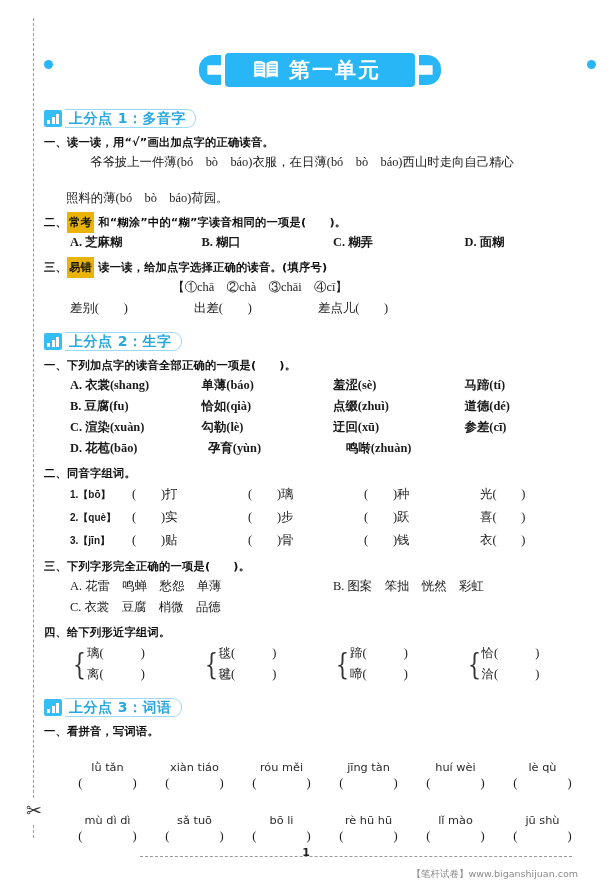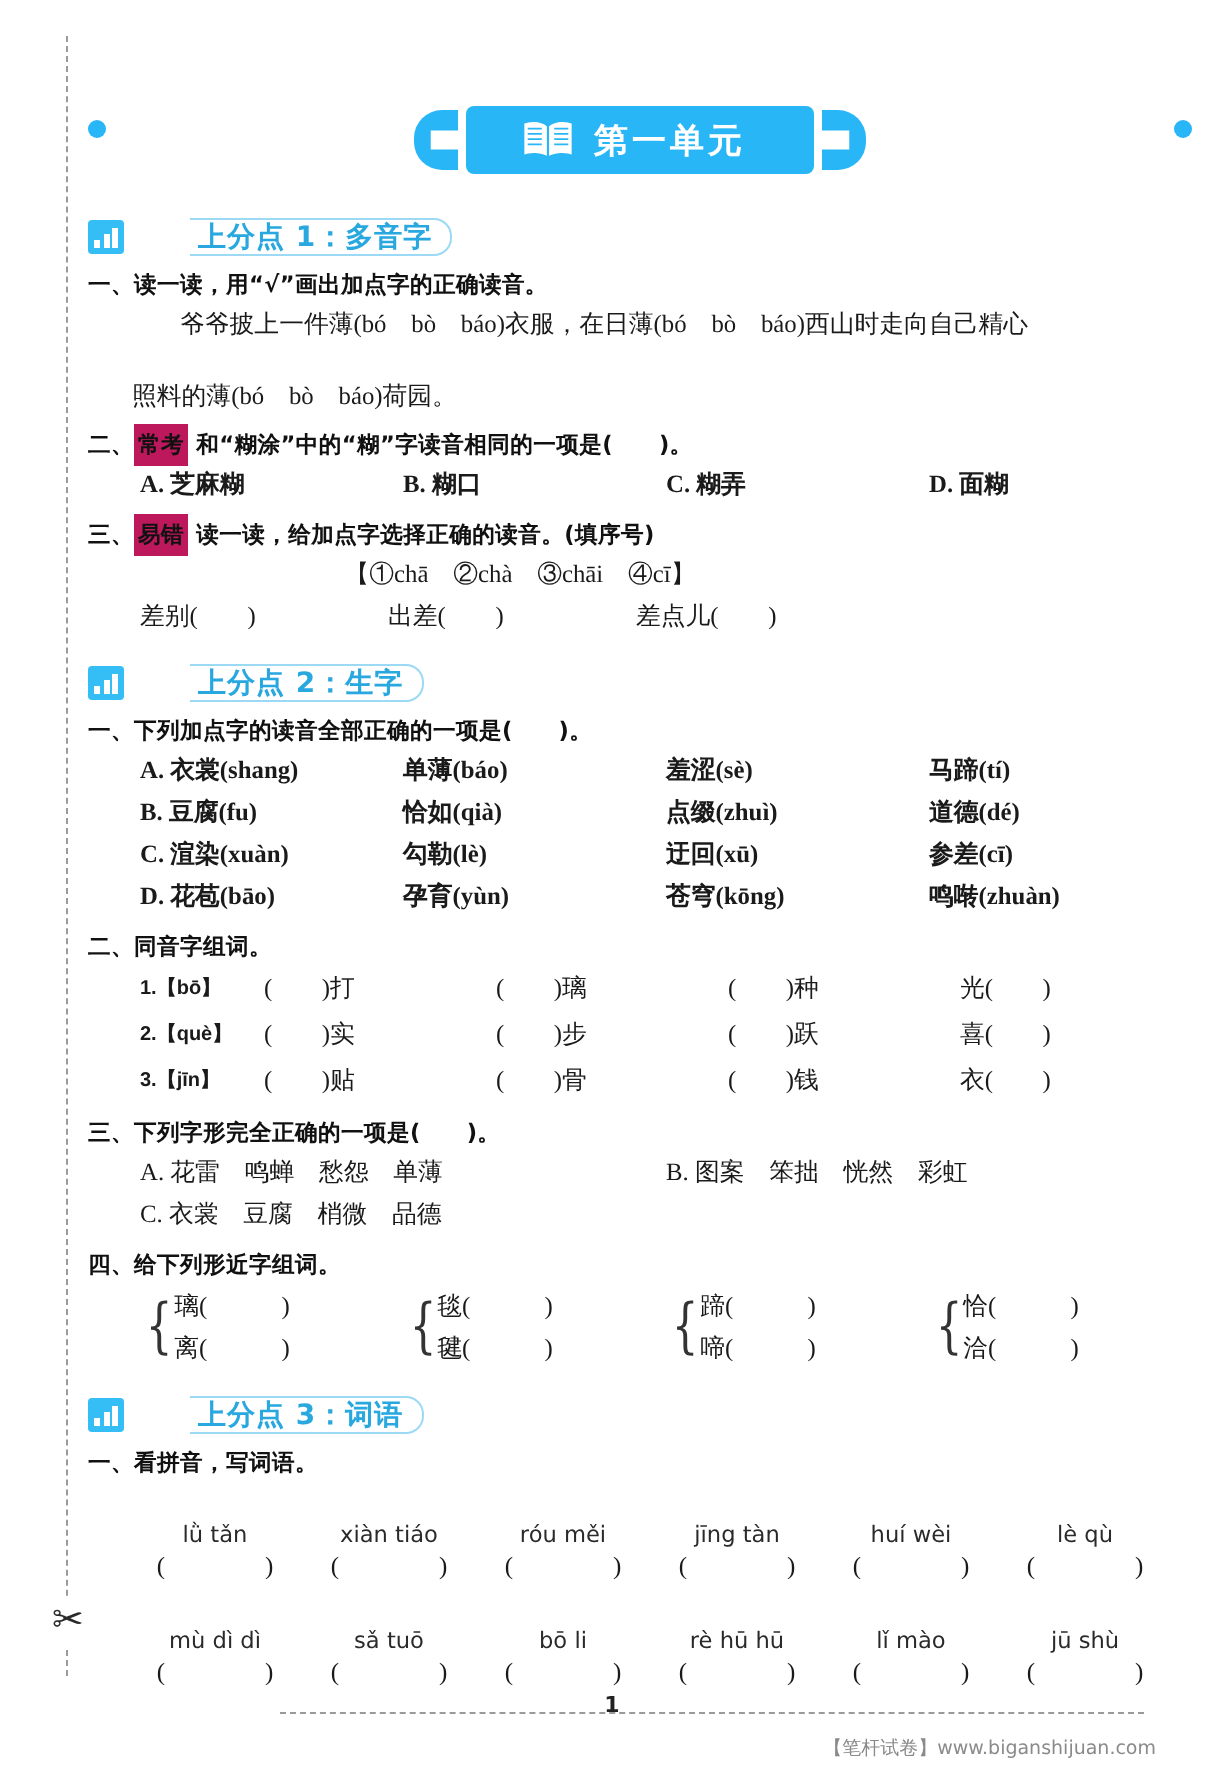--- a/index.html
+++ b/index.html
@@ -91,33 +91,32 @@
     position: absolute;
     top: 16px;
     width: 9px; height: 9px;
     border-radius: 50%;
     background: #29b6f6;
   }
   .dot-left  { left: 0px; }
   .dot-right { right: 0px; }
   .book-icon { width: 30px; height: 24px; display: block; }
   .banner-title {
-    font-size: 17px;
+    font-size: 21px;
     letter-spacing: 2px;
     font-family: Liberation Mono, monospace;
     font-weight: bold;
     white-space: nowrap;
   }
 
   
   .section-head {
     display: flex;
     align-items: center;
     margin: 13px 0 7px 0;
-    gap: 30px;
   }
   .sec-icon {
     width: 18px; height: 17px;
     background: #35bdf5;
     border-radius: 2px;
     position: relative;
     flex: none;
     margin-right: 3px;
   }
   .sec-icon i {
@@ -148,21 +147,21 @@
   
   .q {
     font-family: "DejaVu Sans", sans-serif;
     font-size: 11.3px;
     font-weight: bold;
     color: #111;
     margin: 7px 0 2px 0;
     letter-spacing: .2px;
   }
   .tag {
-    background: #be185d;
+    background: #eab308;
     padding: 4px 2px;
     font-weight: bold;
   }
   .body-line {
     font-size: 12.4px;
     line-height: 20px;
     color: #1a1a1a;
     white-space: nowrap;
   }
   .indent { padding-left: 46px; }
@@ -348,21 +347,20 @@
     </div>
     <div class="opts w4">
       <div>C. 渲染(xuàn)</div>
       <div>勾勒(lè)</div>
       <div>迂回(xū)</div>
       <div>参差(cī)</div>
     </div>
     <div class="opts w4">
       <div>D. 花苞(bāo)</div>
       <div>孕育(yùn)</div>
-      <div>苍穹(kōng)</div>
       <div>鸣啭(zhuàn)</div>
     </div>
 
     <div class="q">
       <span>二、</span><span>同音字组词。</span>
     </div>
     <div class="homo">
       <span class="lab"><span>1.</span><span>【bō】</span></span>
       <span class="cell">(　　)打</span>
       <span class="cell">(　　)璃</span>

